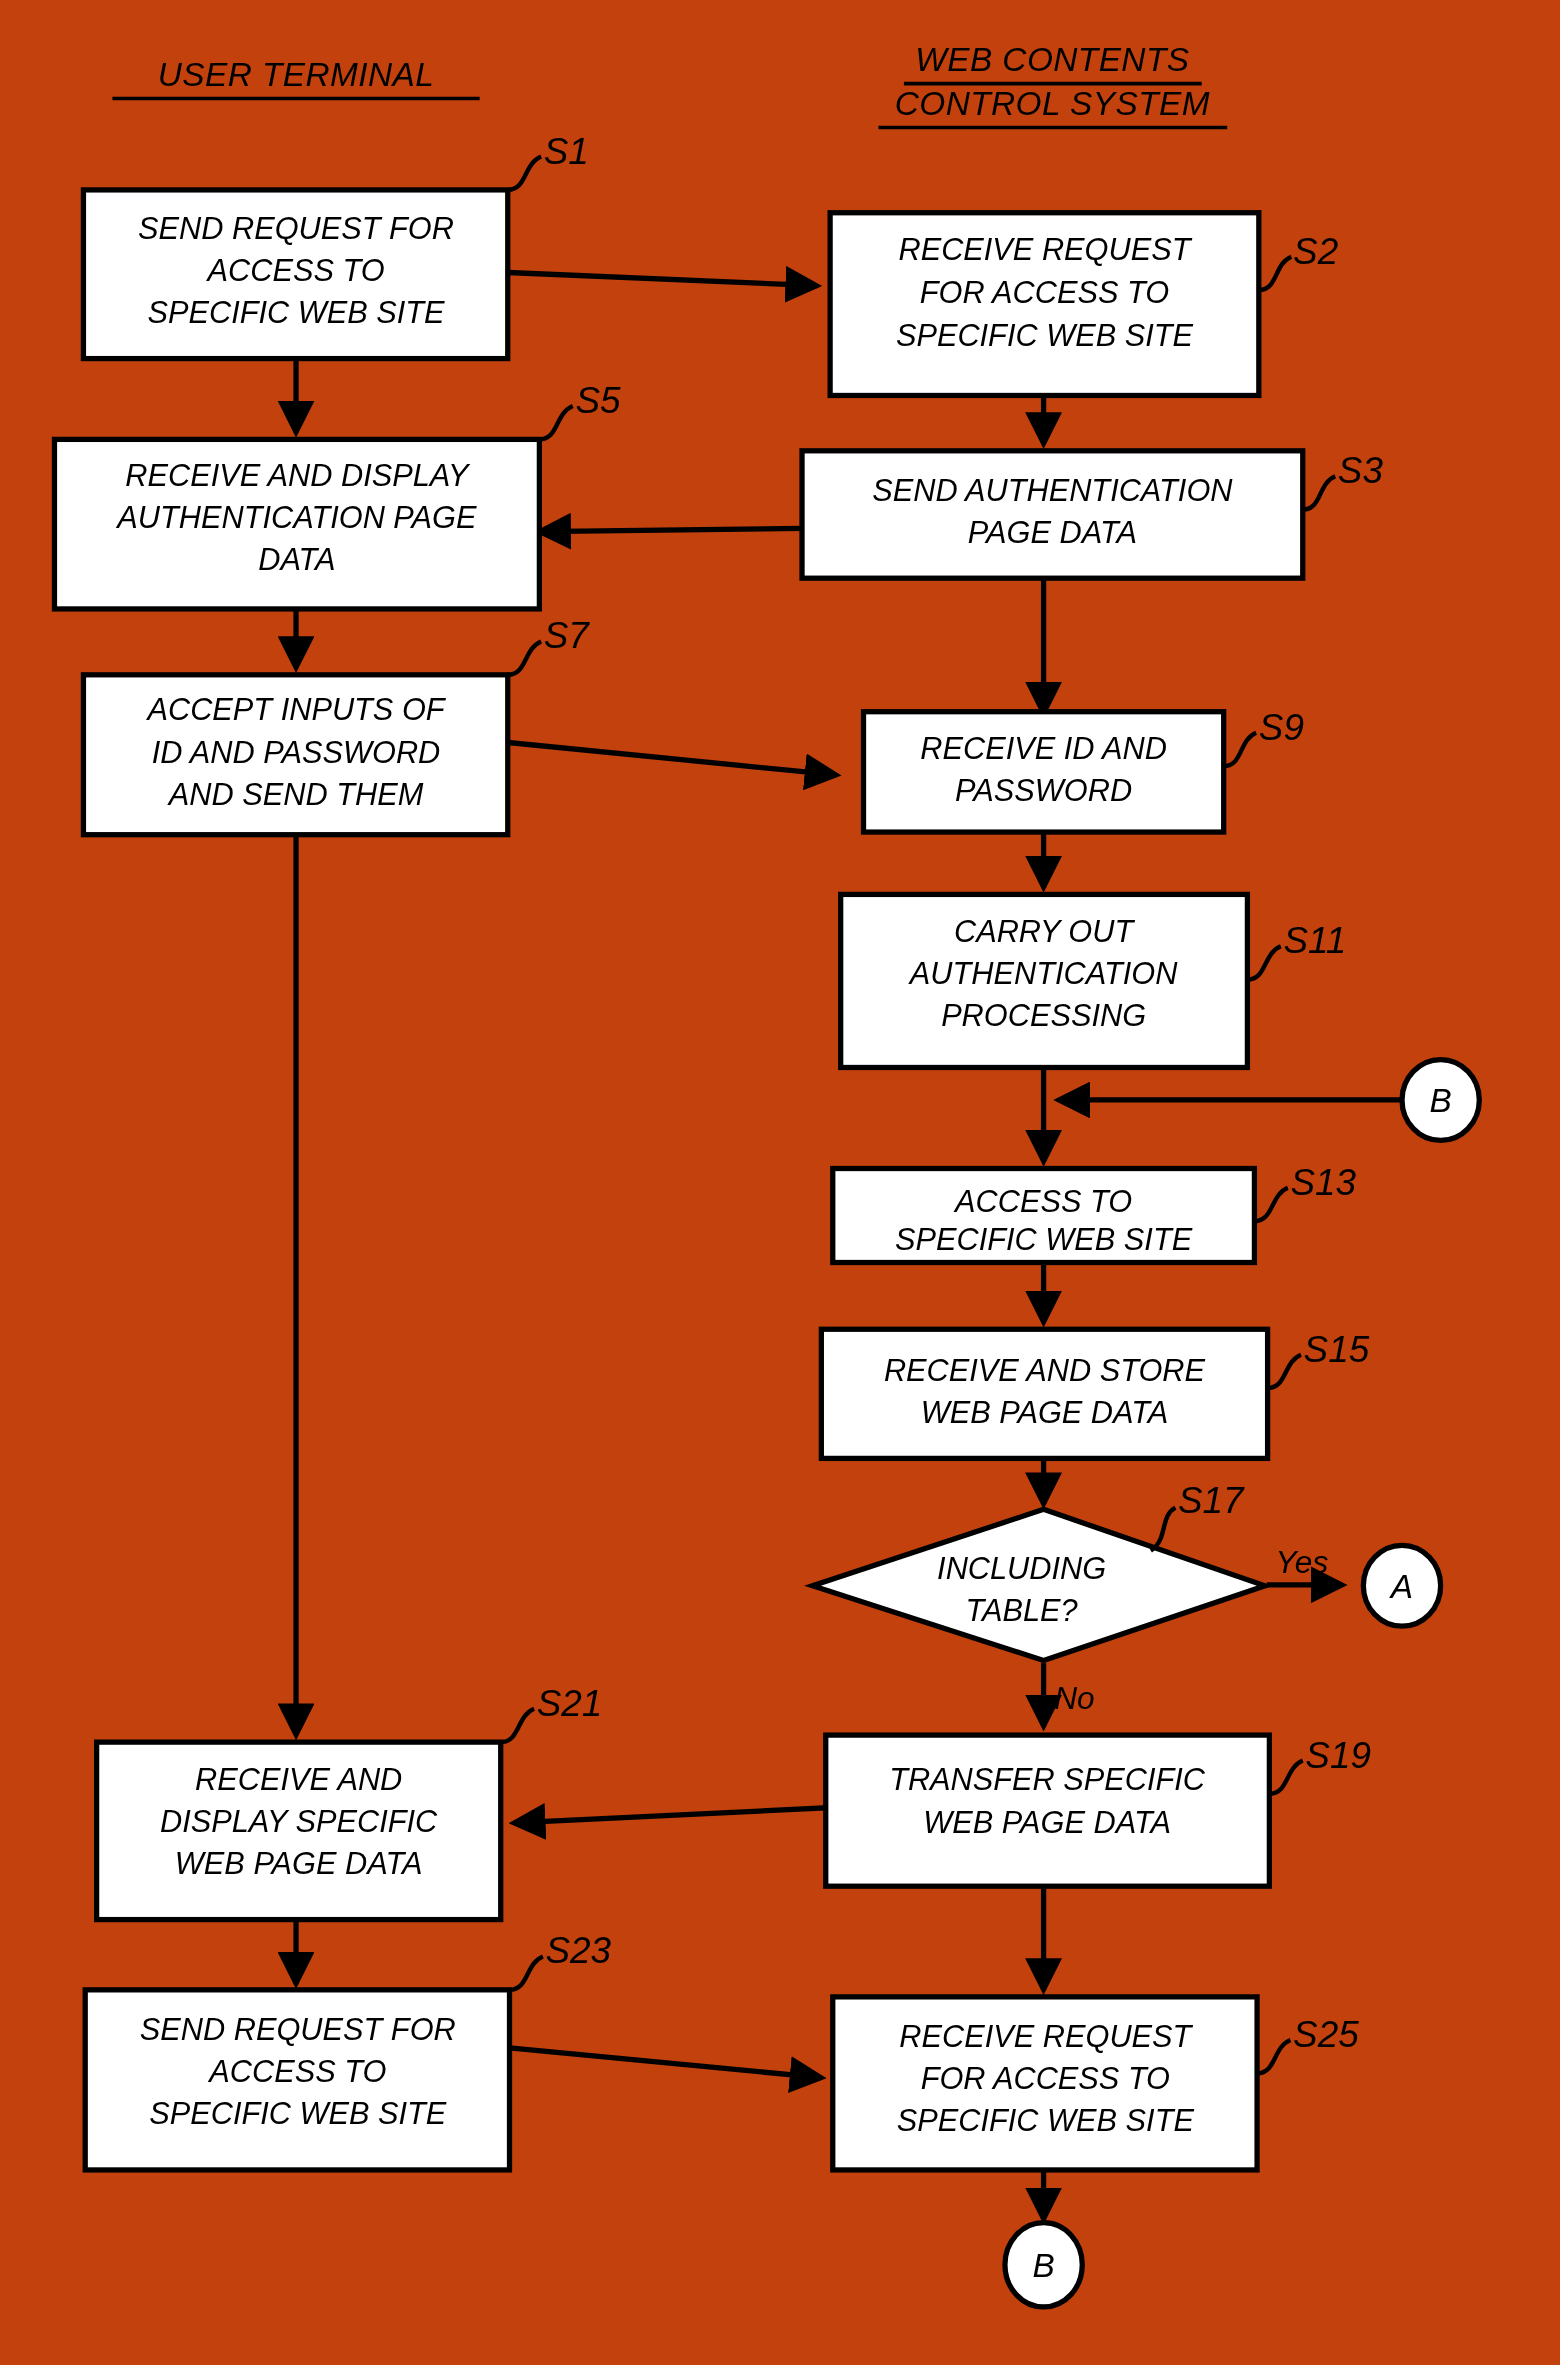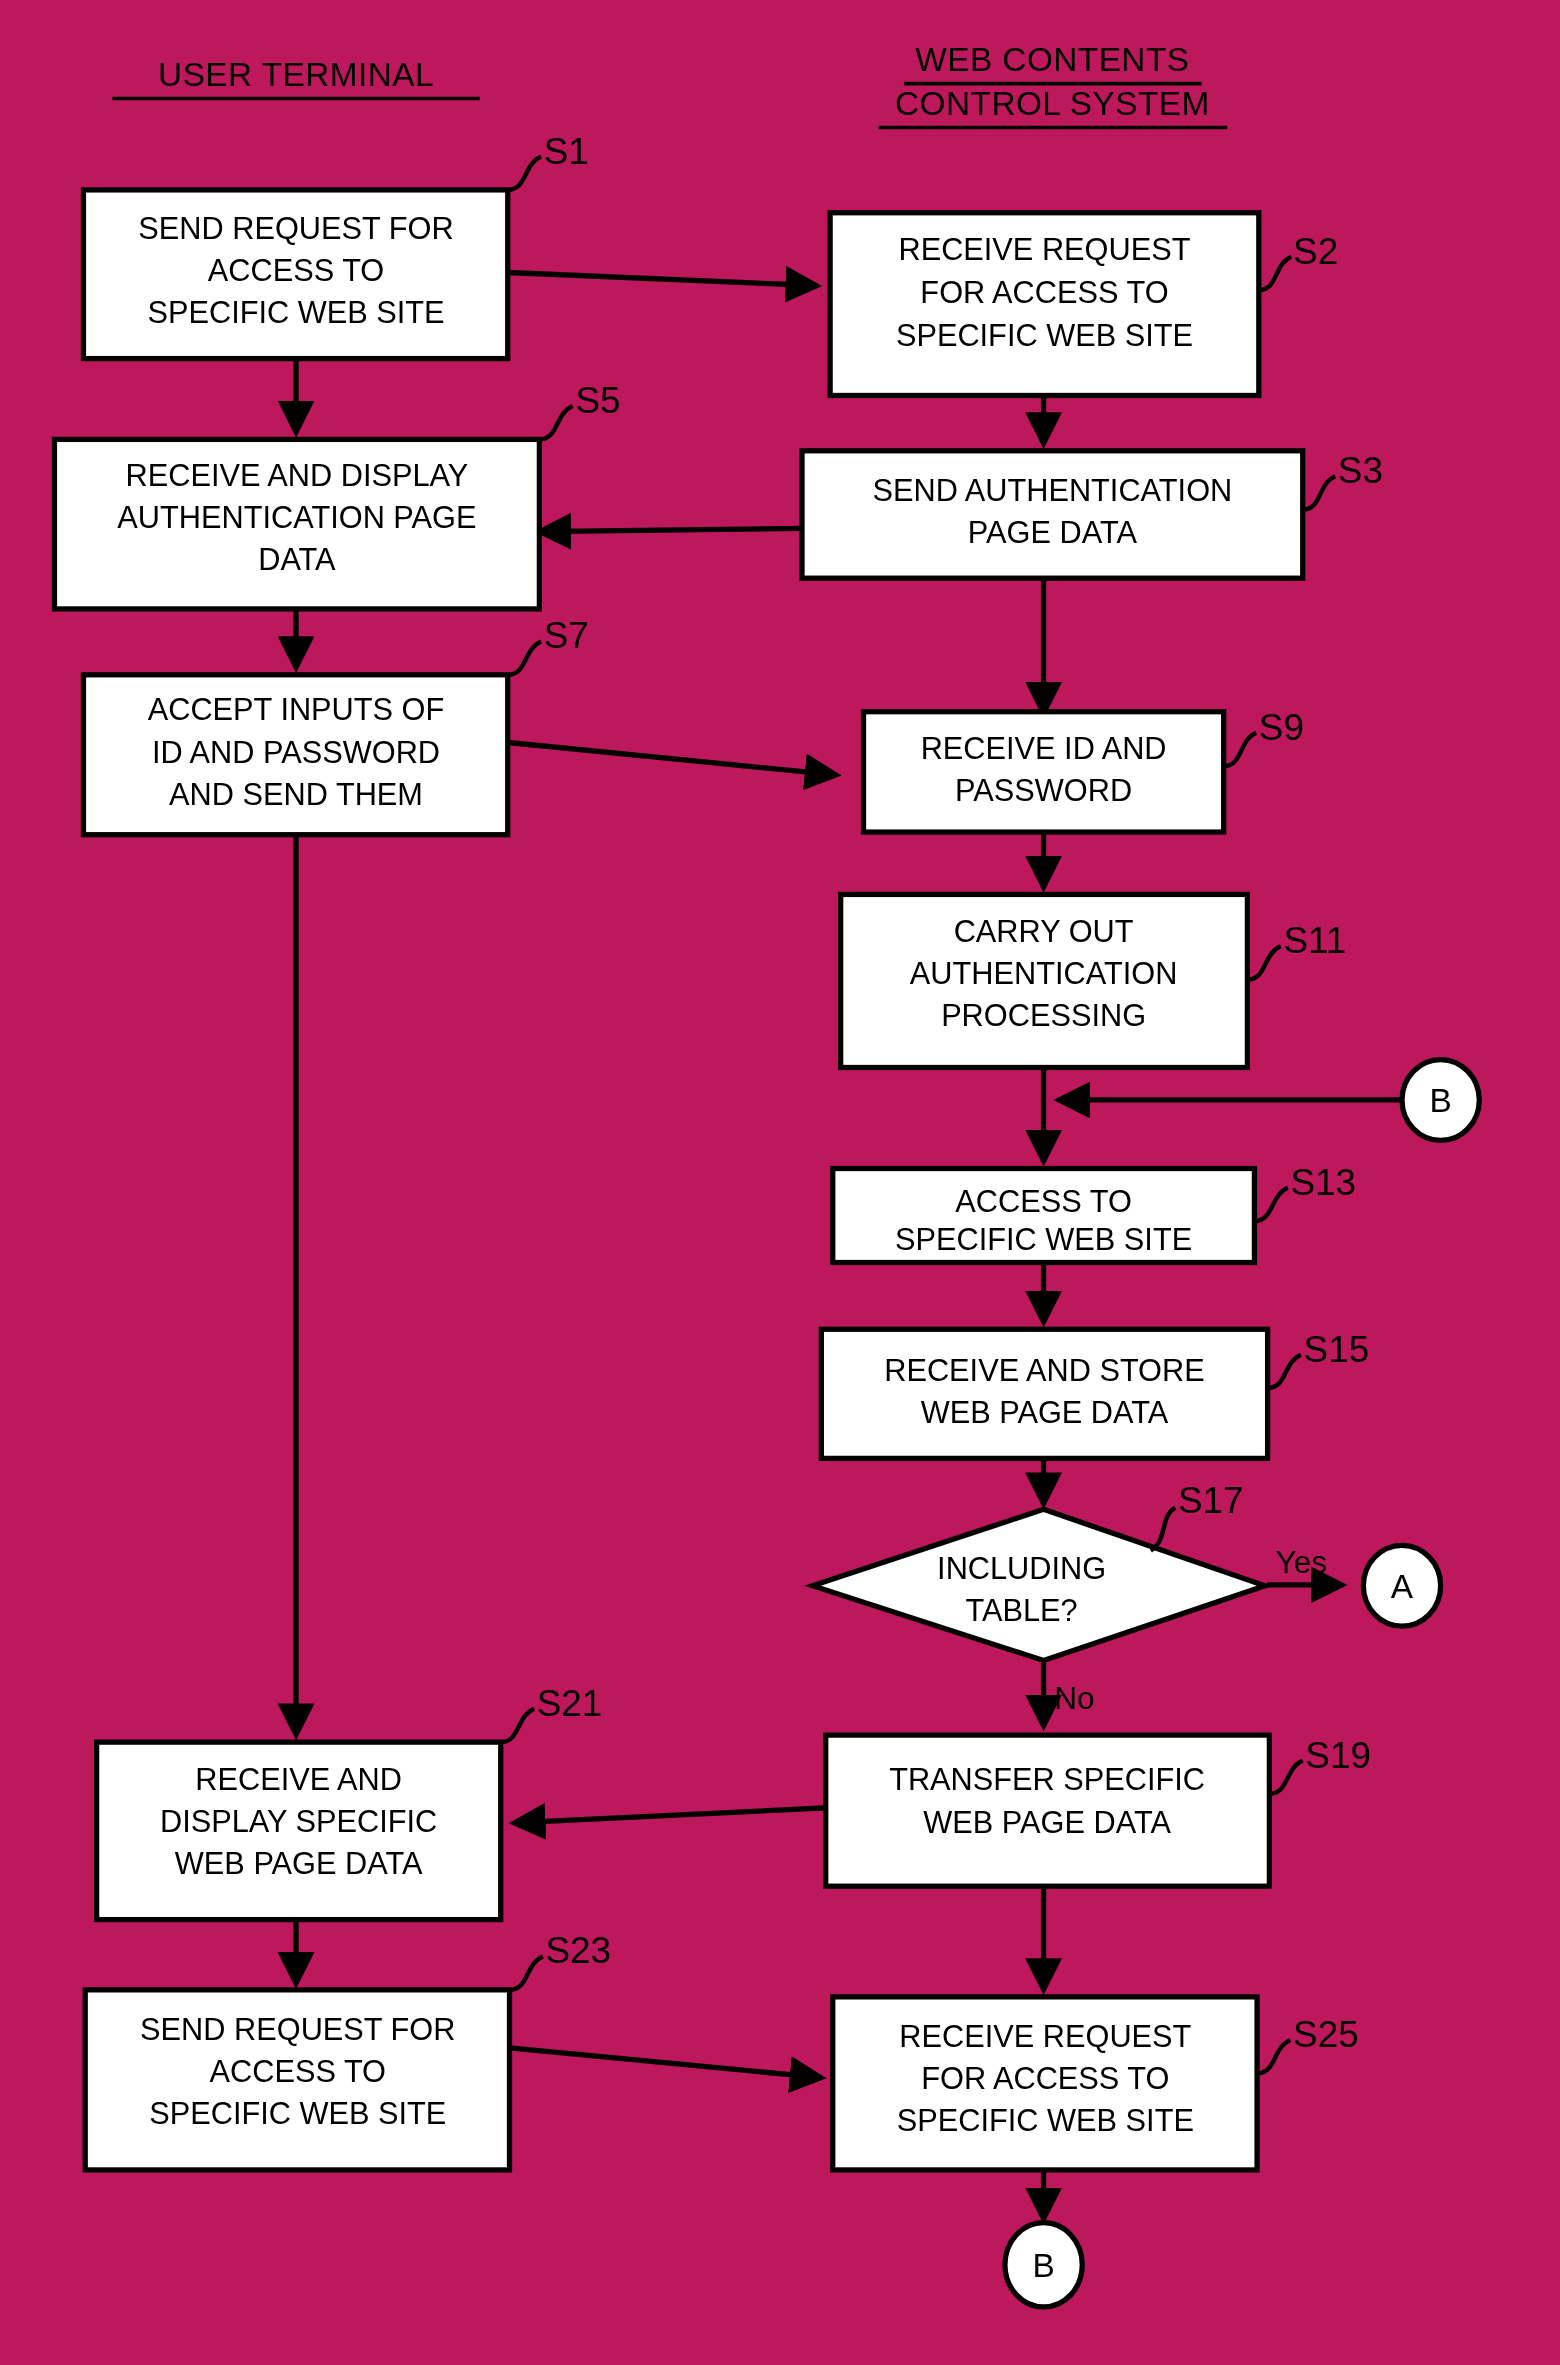--- a/index.html
+++ b/index.html
@@ -10,21 +10,22 @@
   body {
     width: 1561px;
     height: 2366px;
     font-family: "Liberation Sans", sans-serif;
     overflow: hidden;
   }
   #flowchart-root {
     position: relative;
     width: 1561px;
     height: 2366px;
-    background: #be185d;
+    background: #c2410c;
+    font-style: italic;
   }
   svg.diagram {
     display: block;
     width: 1561px;
     height: 2366px;
   }
   .lane-title {
     font-family: "Liberation Sans", sans-serif;
     font-size: 38px;
     font-weight: 400;

